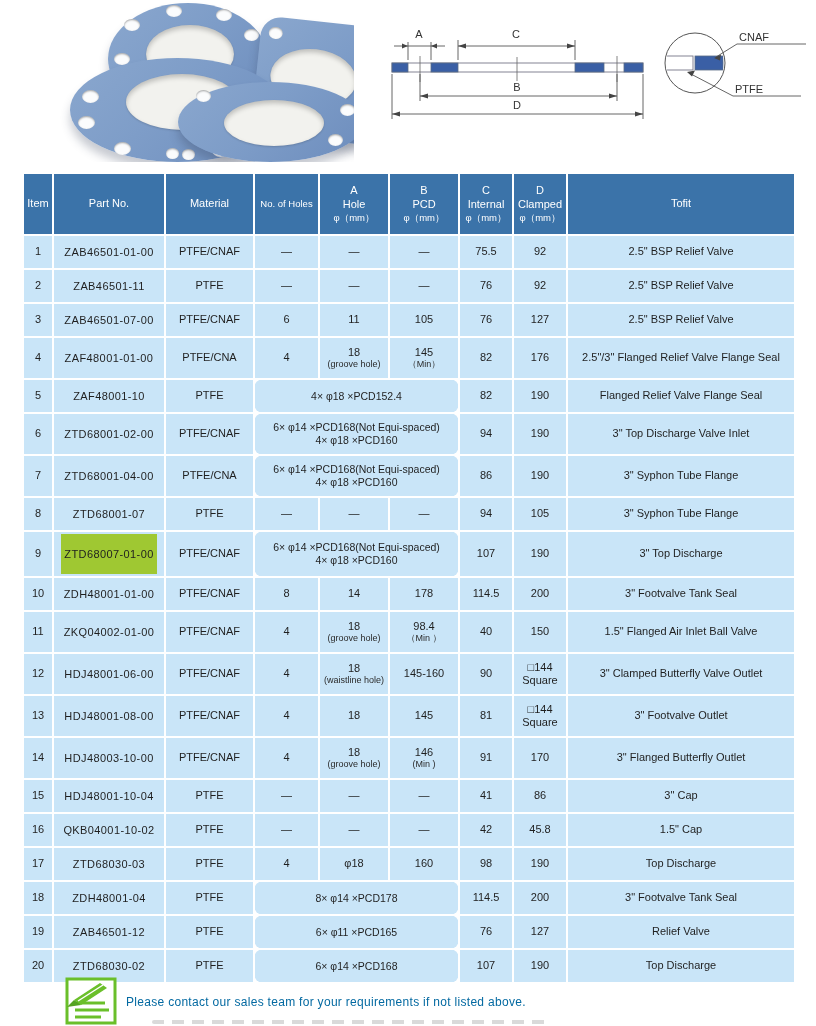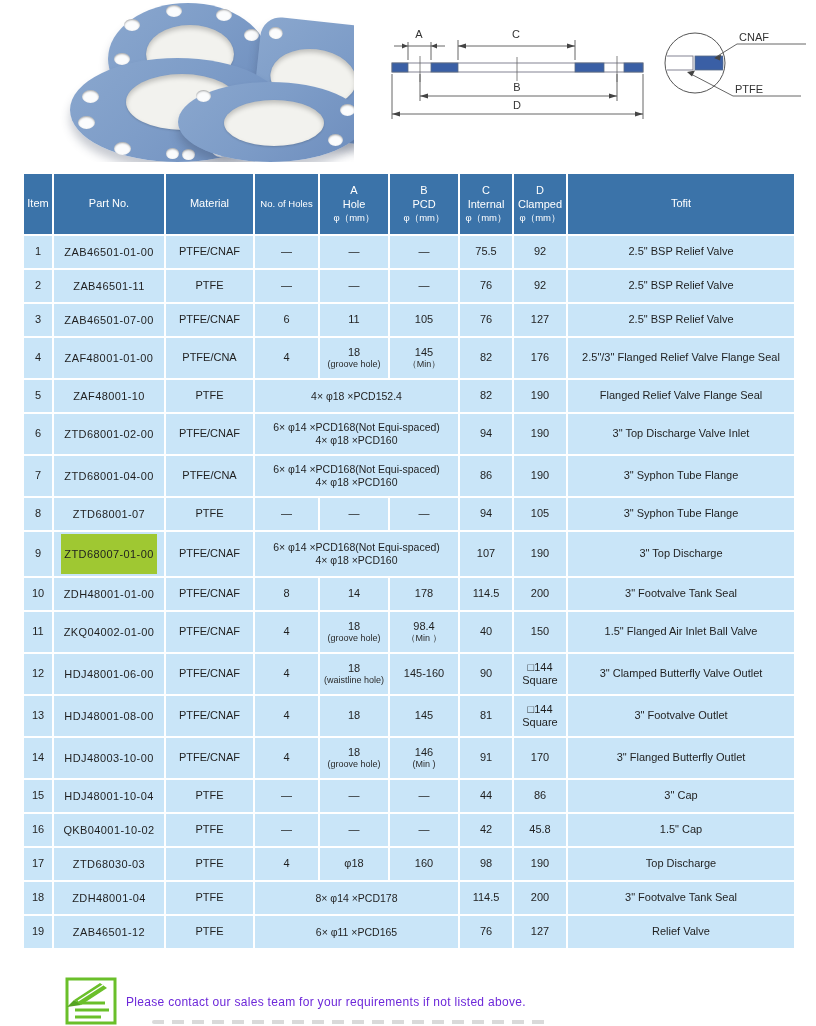--- a/index.html
+++ b/index.html
@@ -36,25 +36,25 @@
     padding:2px 3px;font-size:11px;background:var(--row-bg);color:#1f1f1f;}
   thead tr{height:62px;}
   th{background:var(--header-bg);color:#fff;font-weight:normal;line-height:1.25;}
   .th-condensed{font-size:9.5px;}
   .phi{font-size:9.5px;}
   tbody tr{height:34px;}
   tbody tr.tall{height:42px;}
   td div{line-height:1.2;}
   .sub{font-size:9px;line-height:1.1;color:#2a2a2a;}
   [data-name="cell-part-no"]{letter-spacing:.4px;}
-  [data-name="cell-hole-spec"]{font-size:10.5px;}
+  [data-name="cell-hole-spec"]{font-size:10.5px;border-radius:9px;}
   .highlight{background:var(--highlight);padding:14px 3px;display:inline-block;}
   
   .note-icon{position:absolute;left:64px;top:976px;}
-  .note-text{position:absolute;left:126px;top:995px;font-size:12px;color:#6d28d9;letter-spacing:.3px;}
+  .note-text{position:absolute;left:126px;top:995px;font-size:12px;color:#0369a1;letter-spacing:.3px;}
   .remnant{position:absolute;left:152px;top:1020px;width:400px;height:4px;opacity:.5;border-radius:2px;
     background:repeating-linear-gradient(90deg,#b5b5b5 0 12px,transparent 12px 20px);}
 </style>
 </head>
 <body>
 
 <div class="photo" data-name="gasket-photo">
   <div class="gasket" data-name="gasket-ring-back" style="left:80px;top:3px;width:160px;height:112px;">
     <div class="ptfe" style="left:38px;top:22px;width:88px;height:58px;"></div>
     <div class="hole" style="left:6px;top:50px;width:16px;height:12px;"></div>
@@ -574,21 +574,21 @@
           <td data-name="cell-holes">
             <div>—</div>
           </td>
           <td data-name="cell-a-hole">
             <div>—</div>
           </td>
           <td data-name="cell-b-pcd">
             <div>—</div>
           </td>
           <td data-name="cell-c-internal">
-            <div>44</div>
+            <div>41</div>
           </td>
           <td data-name="cell-d-external">
             <div>86</div>
           </td>
           <td data-name="cell-to-fit">
             <div>3" Cap</div>
           </td>
         </tr>
         <tr data-name="table-row">
           <td data-name="cell-item">
@@ -677,20 +677,41 @@
             <div>6× φ11 ×PCD165</div>
           </td>
           <td data-name="cell-c-internal">
             <div>76</div>
           </td>
           <td data-name="cell-d-external">
             <div>127</div>
           </td>
           <td data-name="cell-to-fit">
             <div>Relief Valve</div>
+          </td>
+        </tr>
+        <tr data-name="table-row">
+          <td data-name="cell-item">
+            <div>20</div>
+          </td>
+          <td data-name="cell-part-no"><div></div><span>ZTD68030-02</span></td>
+          <td data-name="cell-material">
+            <div>PTFE</div>
+          </td>
+          <td data-name="cell-hole-spec" colspan="3">
+            <div>6× φ14 ×PCD168</div>
+          </td>
+          <td data-name="cell-c-internal">
+            <div>107</div>
+          </td>
+          <td data-name="cell-d-external">
+            <div>190</div>
+          </td>
+          <td data-name="cell-to-fit">
+            <div>Top Discharge</div>
           </td>
         </tr>
       </tbody>
   </table>
 </div>
 
 <svg class="note-icon" data-name="pen-note-icon" width="56" height="50" viewBox="0 0 56 50">
   <rect x="3" y="3" width="48" height="44" fill="#fff" stroke="#6abf2a" stroke-width="3"></rect>
   <line x1="11" y1="27" x2="41" y2="27" stroke="#6abf2a" stroke-width="3"></line>
   <line x1="11" y1="34" x2="45" y2="34" stroke="#6abf2a" stroke-width="3"></line>

